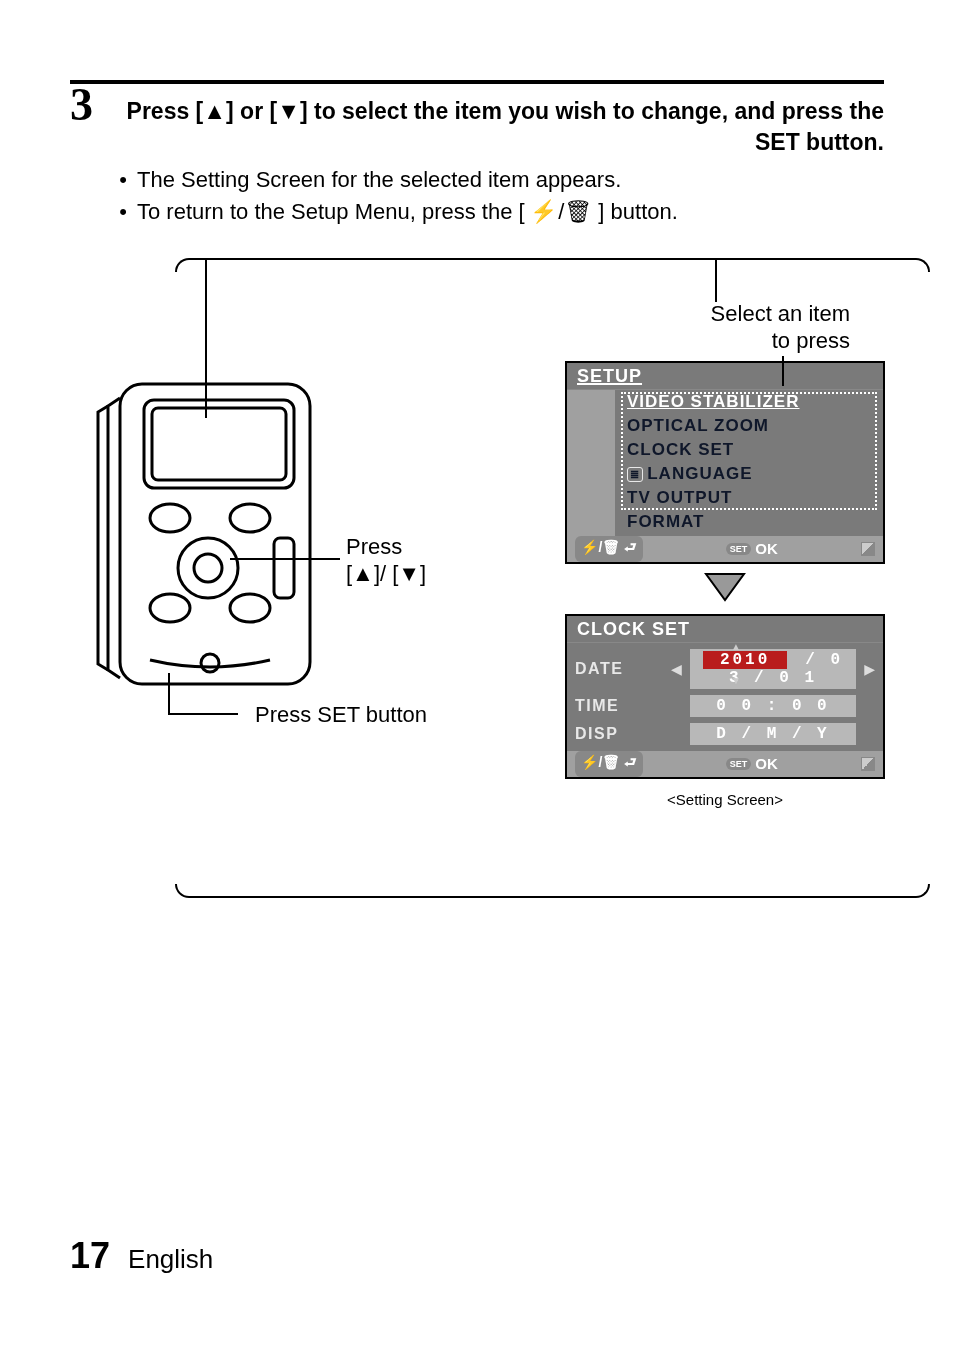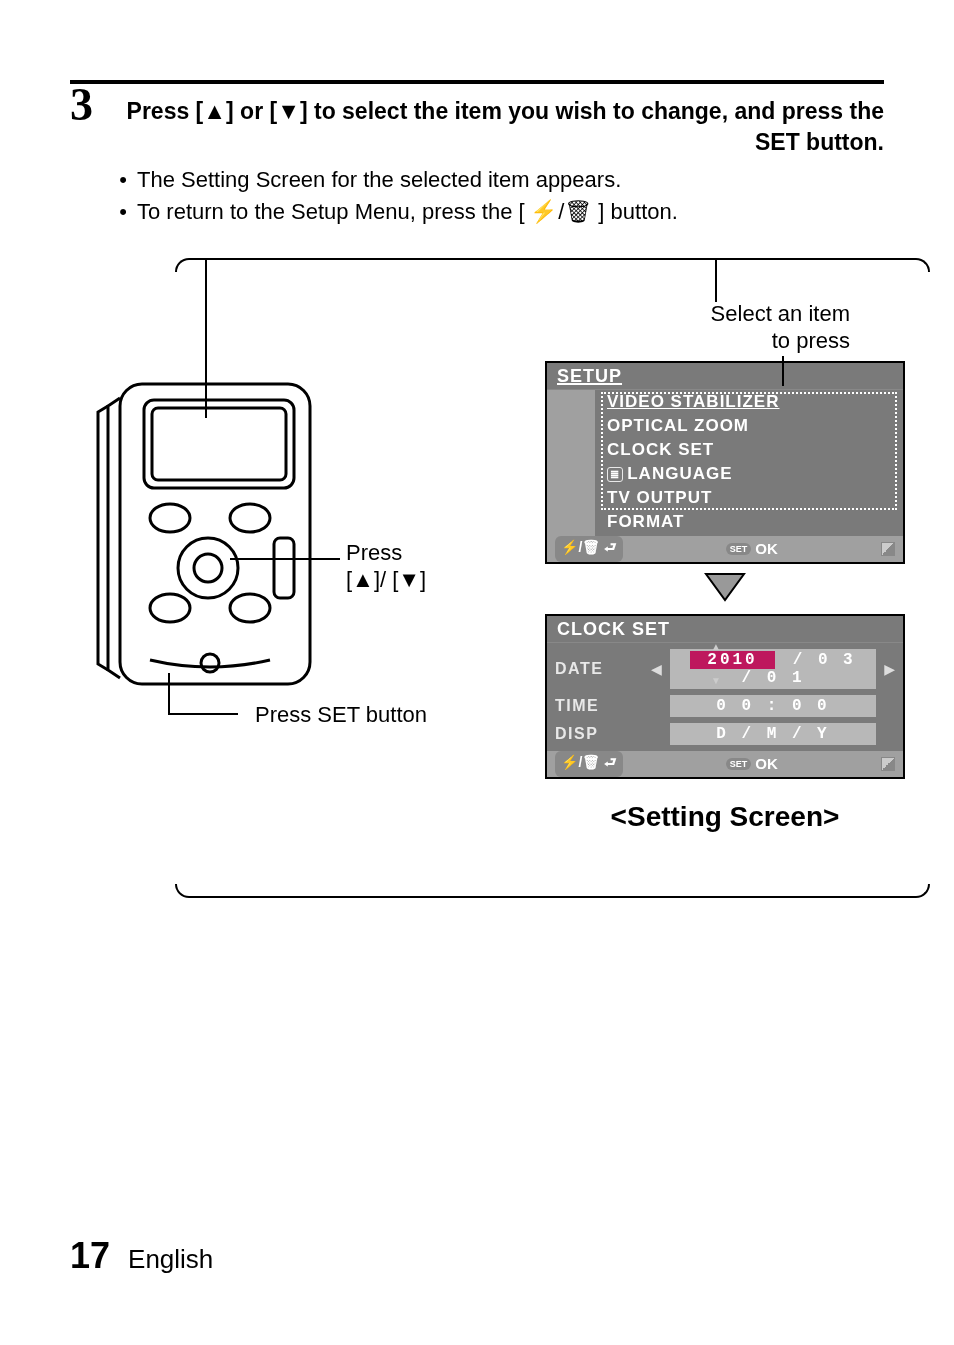--- a/index.html
+++ b/index.html
@@ -120,42 +120,42 @@
   .screen-label {
     font-size: 22px;
     text-align: right;
     line-height: 1.25;
     margin-bottom: 6px;
     padding-right: 80px;
   }
   .lcd {
     border: 2px solid #000;
     background: #a0a0a0;
-    width: 360px;
+    width: 320px;
     margin: 0 auto;
   }
   .lcd-header {
     background: #7a7a7a;
     color: #fff;
     font-weight: bold;
     font-size: 18px;
     padding: 3px 10px 2px;
     letter-spacing: 1px;
     border-bottom: 1px solid #888;
     text-decoration: underline;
     text-decoration-thickness: 2px;
   }
   .menu-body {
     background: #7a7a7a;
     padding: 0;
     position: relative;
     margin-left: 48px;
   }
   .menu-item {
-    color: #ffffff;
+    color: #0f172a;
     font-weight: bold;
     font-size: 17px;
     letter-spacing: 1px;
     padding: 2px 12px;
     font-family: Arial, sans-serif;
   }
   .menu-item.active {
     color: #fff;
     text-decoration: underline;
   }
@@ -246,35 +246,35 @@
     color: #fff;
     font-weight: bold;
     padding: 2px 8px;
     font-size: 16px;
     letter-spacing: 3px;
     text-align: center;
     flex: 1;
     font-family: "Courier New", monospace;
   }
   .date-seg {
-    background: #be185d;
+    background: #b91c1c;
     padding: 0 17px;
     margin-right: 18px;
   }
   .updown {
     position: absolute;
     color: #ccc;
     font-size: 10px;
     left: 164px;
   }
   .setting-caption {
     text-align: center;
-    font-weight: bold;
-    font-size: 28px;
-    margin-top: 22px;
+    font-weight: normal;
+    font-size: 15px;
+    margin-top: 12px;
   }
   .lang-icon {
     display:inline-block;
     border:1px solid #e8e8e8;
     border-radius:3px;
     font-size:11px;
     padding:0 2px;
     margin-right:4px;
     vertical-align:middle;
   }
@@ -342,21 +342,21 @@
           <ellipse cx="80" cy="230" rx="20" ry="14"></ellipse>
           <ellipse cx="160" cy="230" rx="20" ry="14"></ellipse>
           <rect x="184" y="160" width="20" height="60" rx="6"></rect>
           <path d="M60 282 Q120 296 180 282"></path>
           <circle cx="120" cy="285" r="9"></circle>
         </g>
       </svg>
     </div>
 
     <div class="leader" style="left:160px; top:300px; width:110px; height:2px;"></div>
-    <div class="callout" style="left:276px; top:281px;">
+    <div class="callout" style="left:276px; top:275px;">
       <div>Press</div>
       <div>[▲]/ [▼]</div>
     </div>
 
     <div class="leader" style="left:98px; top:415px; width:2px; height:40px;"></div>
     <div class="leader" style="left:98px; top:455px; width:70px; height:2px;"></div>
     <div class="callout" style="left:185px; top:443px;">
       <span>Press SET button</span>
     </div>
 

